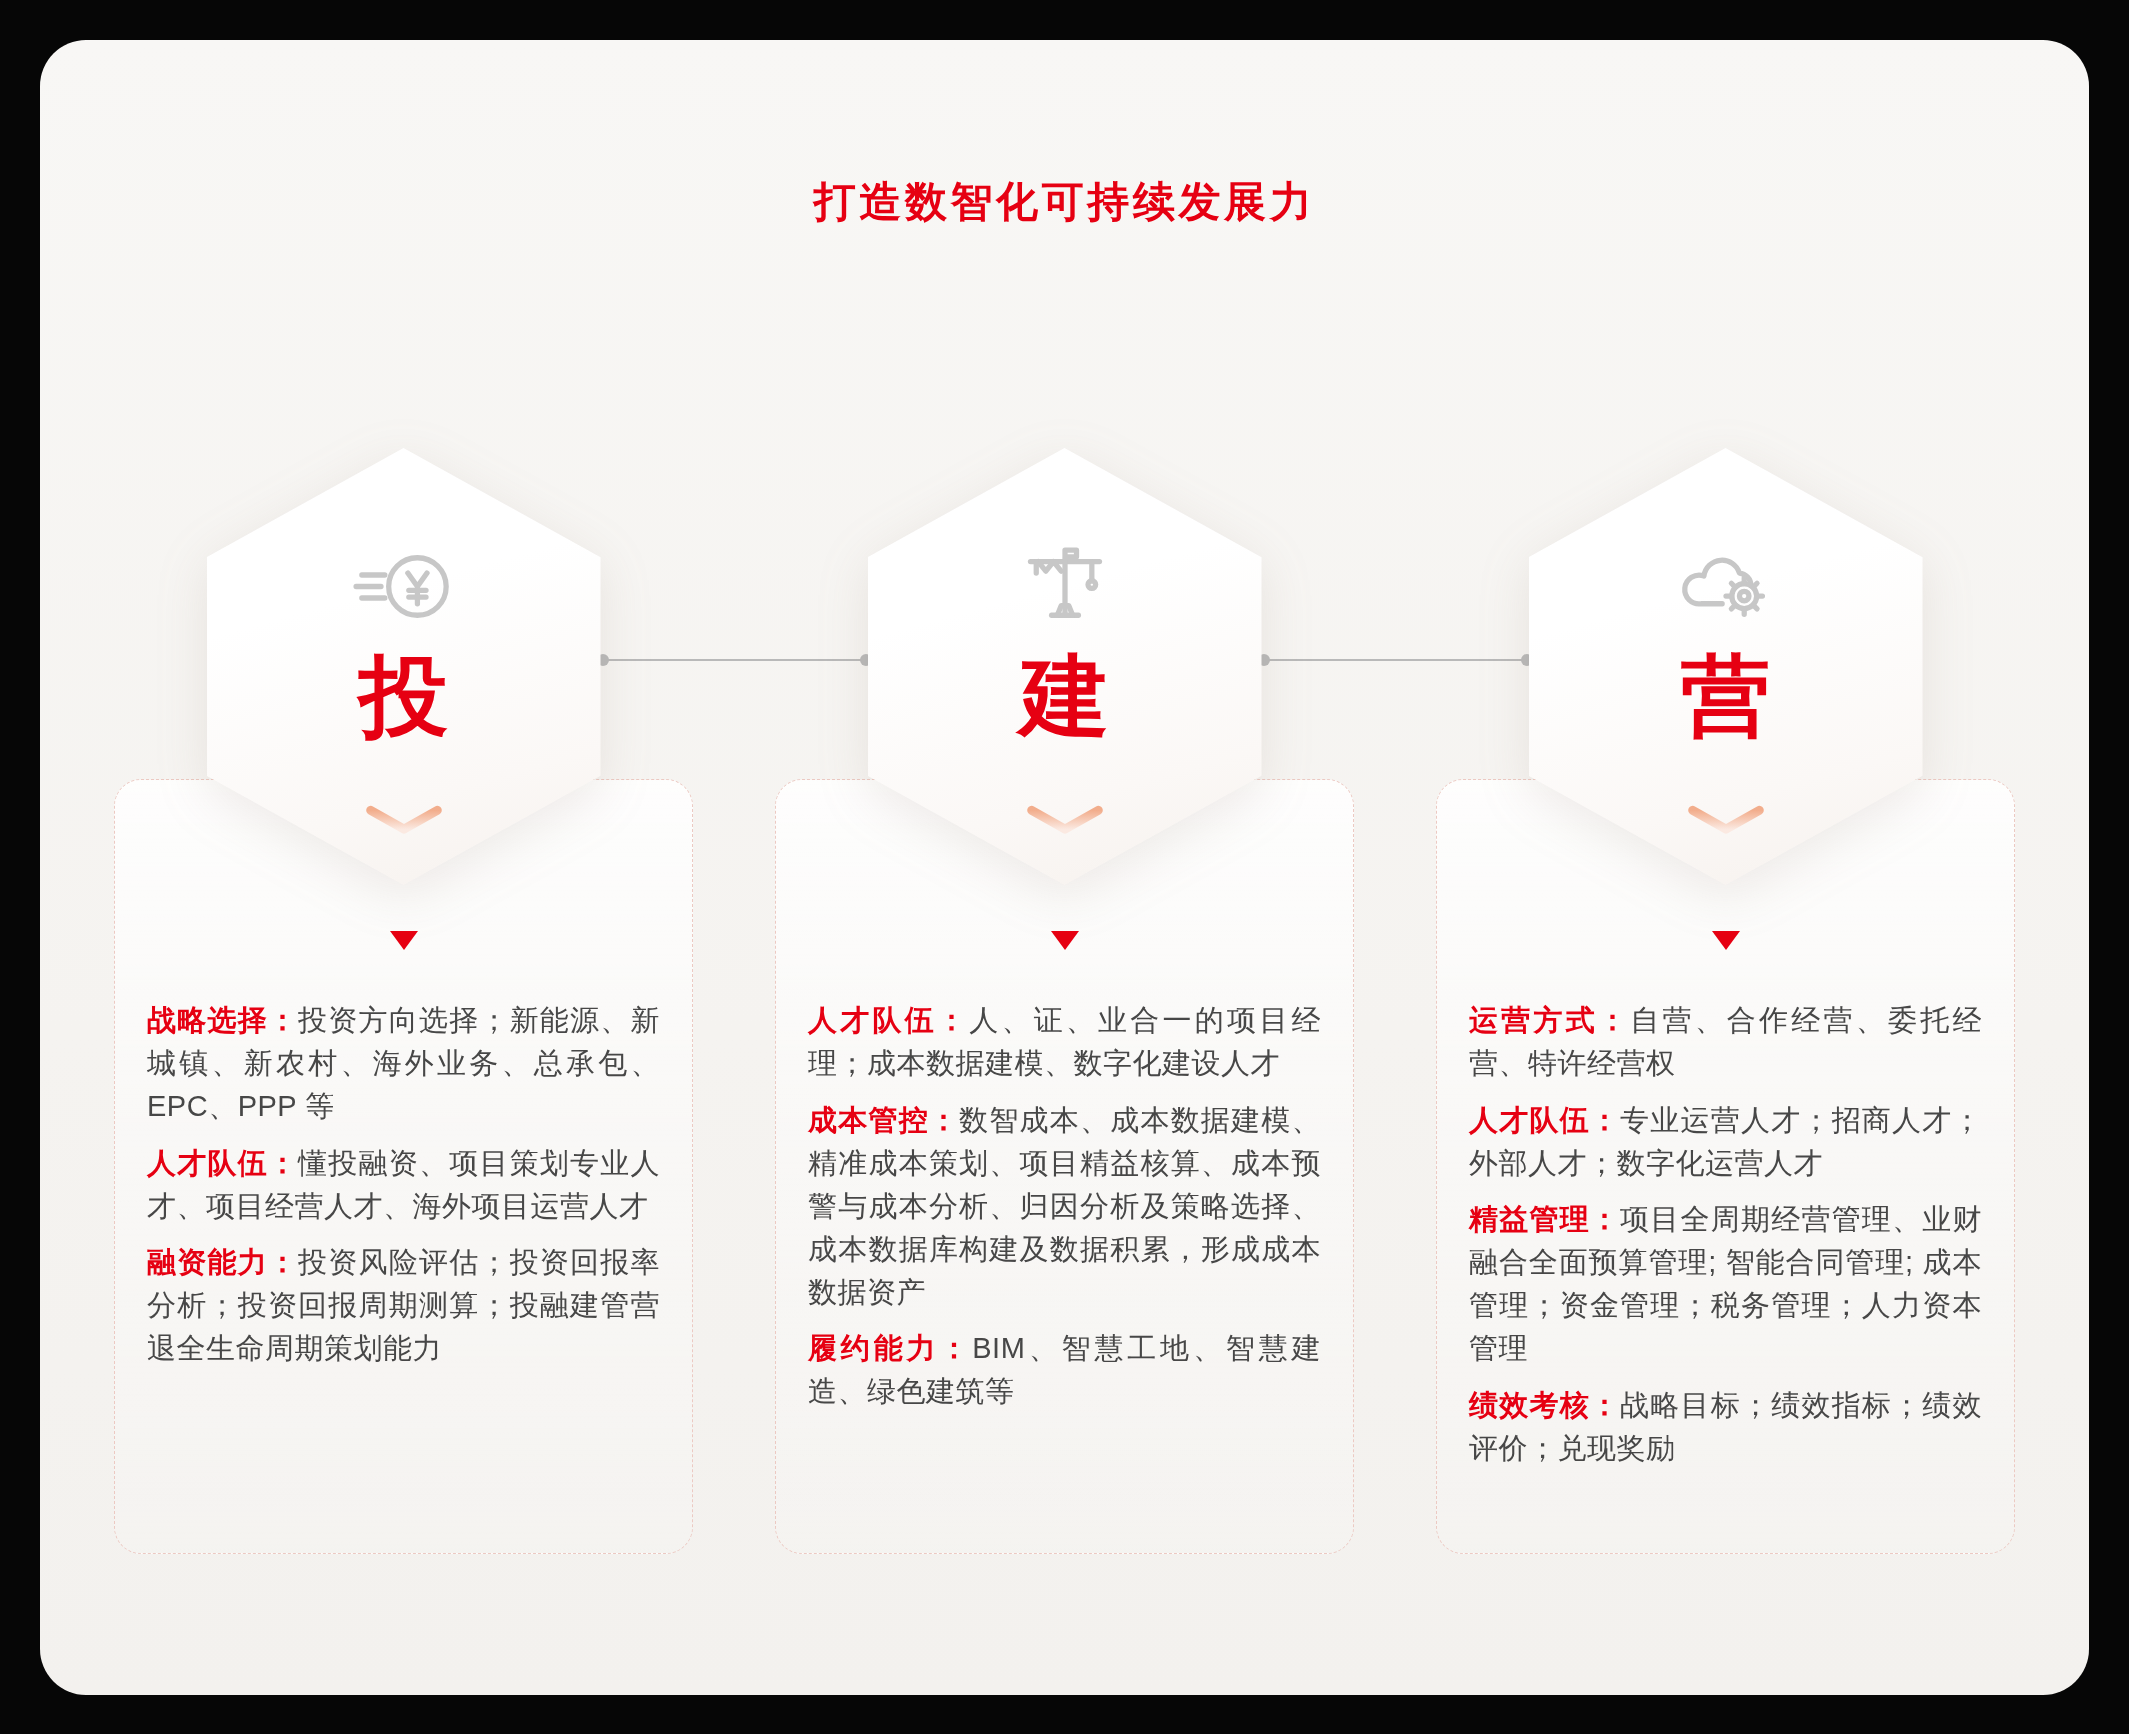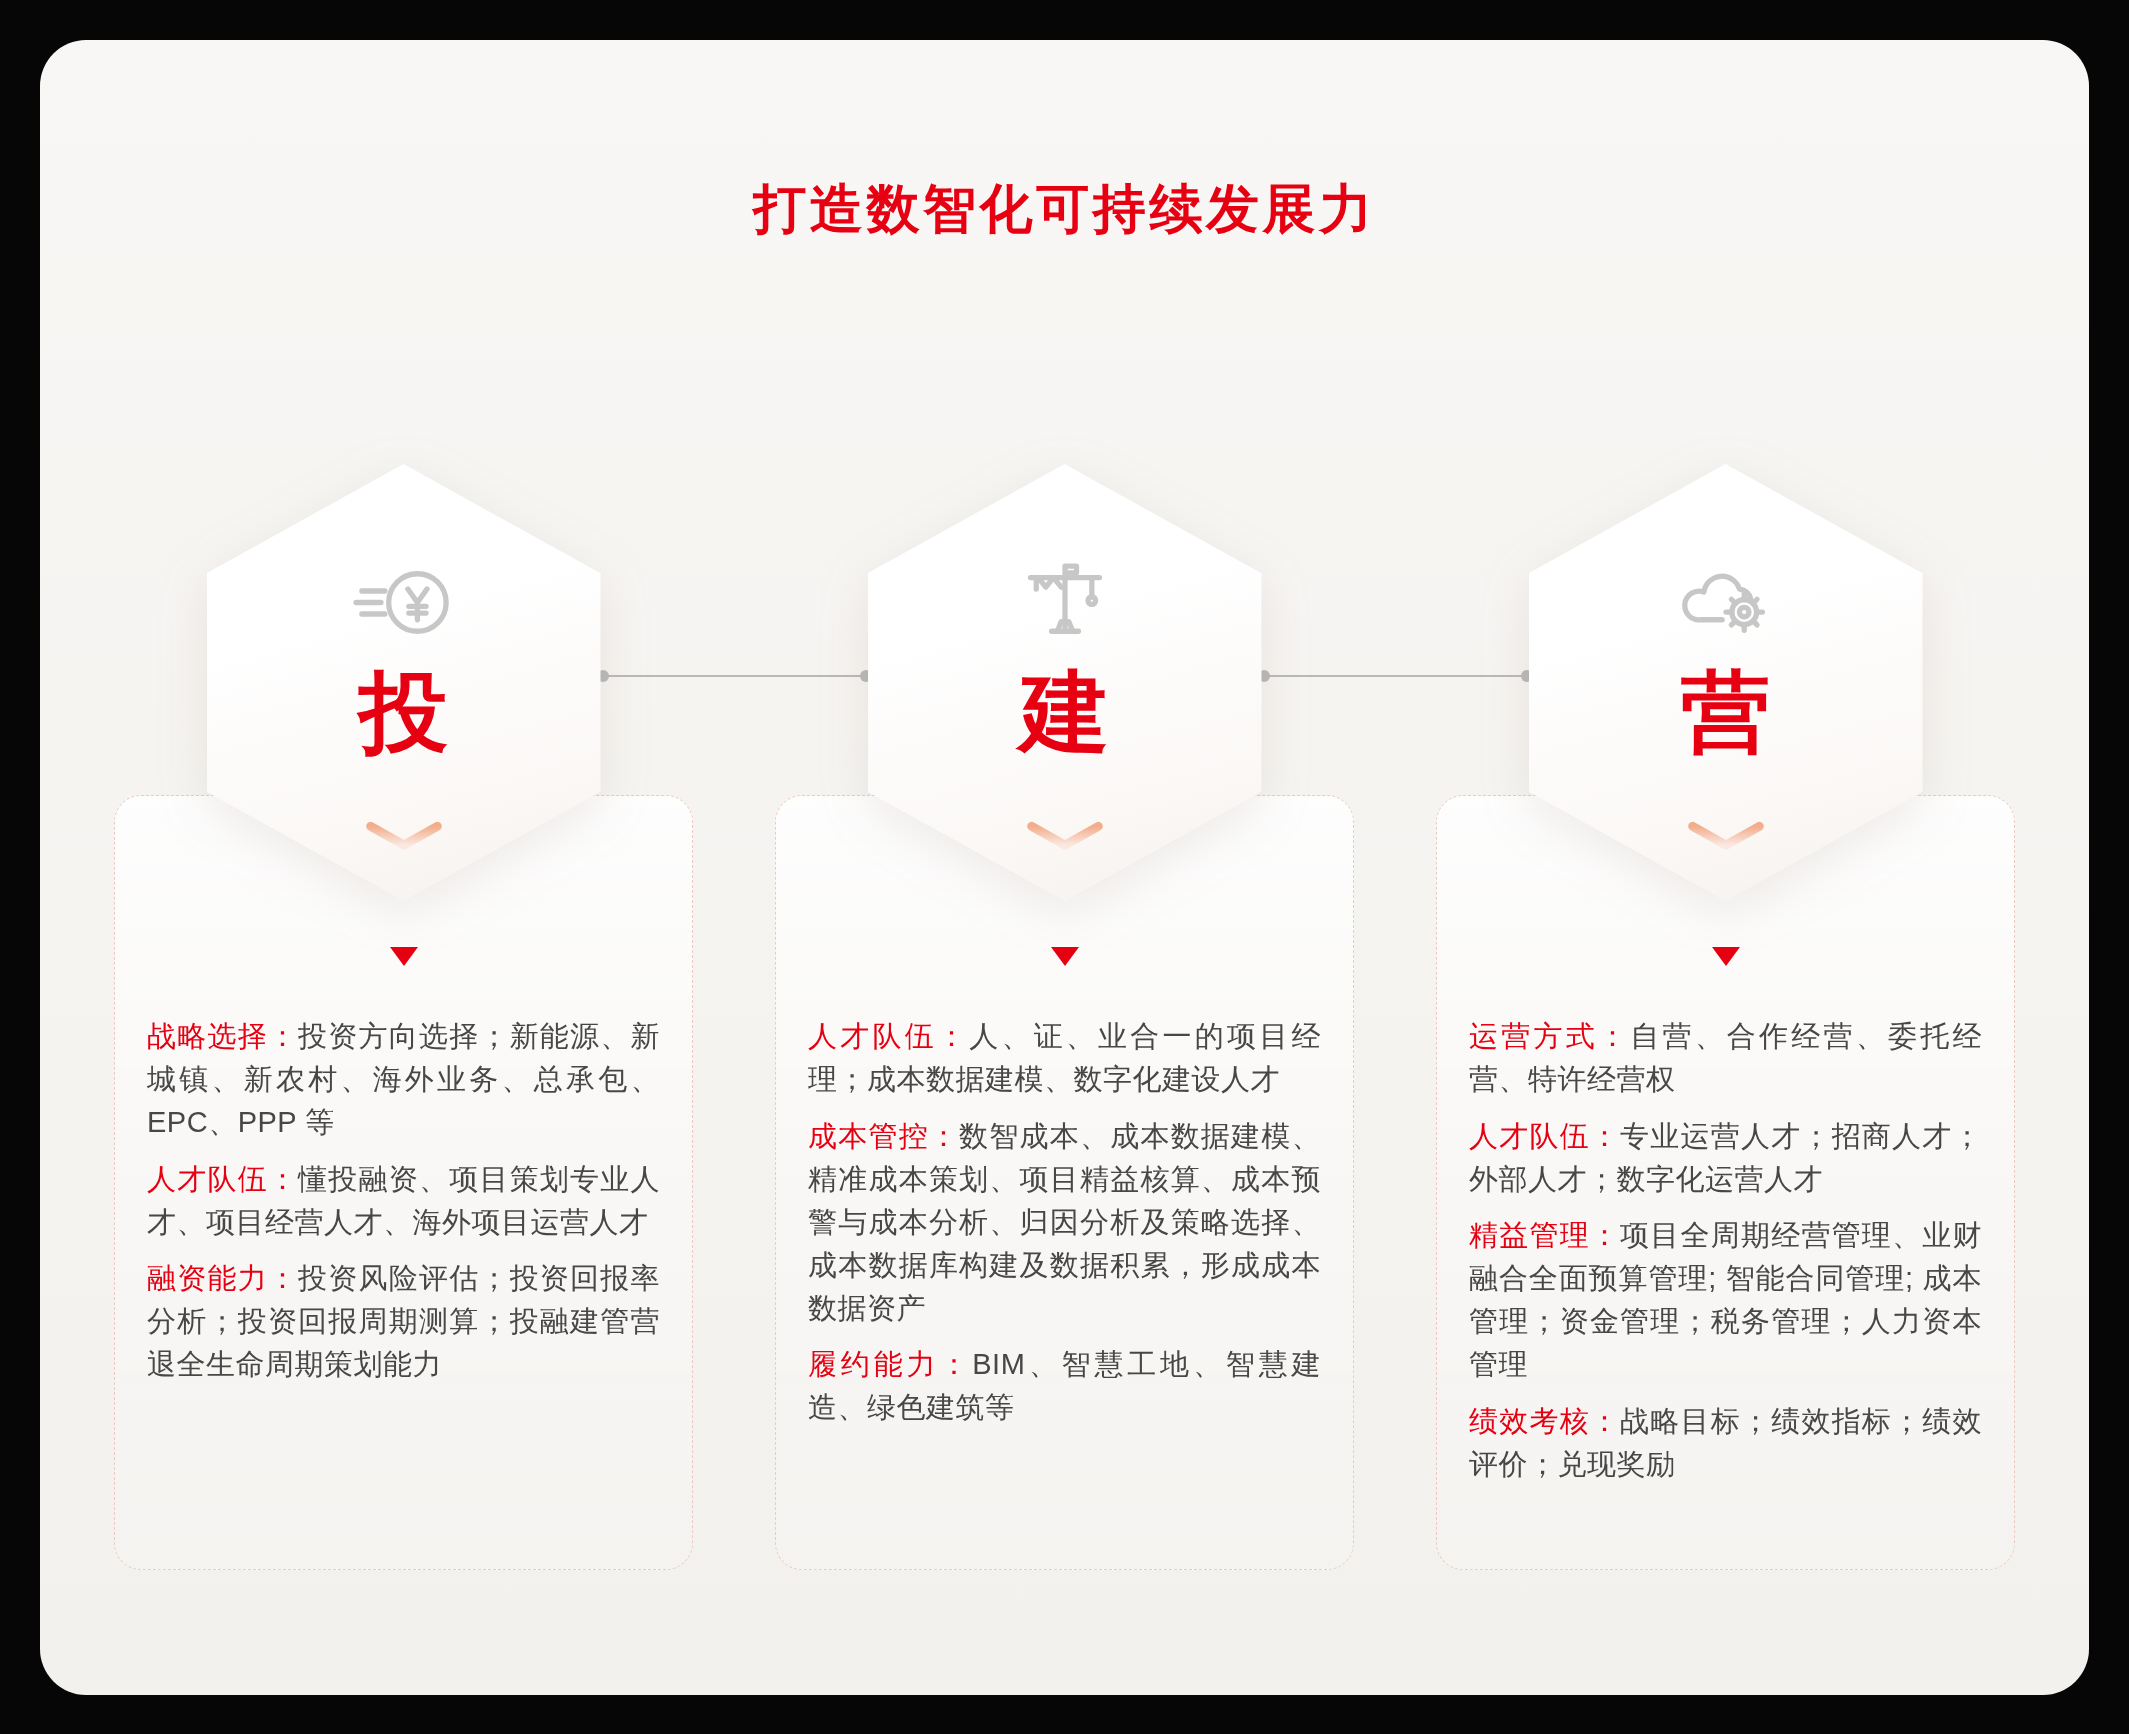--- a/index.html
+++ b/index.html
@@ -11,21 +11,21 @@
   }
   .board{
     position:absolute;left:40px;top:40px;right:40px;bottom:40px;
     background:linear-gradient(180deg,#f8f7f5 0%,#f5f3f0 60%,#f3f1ee 100%);
     border-radius:46px;
     overflow:hidden;
   }
   .title{
     padding-top:134px;
     text-align:center;
-    font-size:53px;
+    font-size:42px;
     font-weight:800;
     letter-spacing:3.6px;
     color:#e60012;
   }
   .columns{
     position:relative;
     display:flex;
     justify-content:center;
     gap:82px;
     margin-top:218px;
@@ -96,21 +96,21 @@
     margin:0 0 13.7px 0;
     font-size:29px;
     line-height:43px;
     font-weight:500;
     color:#474747;
     text-align:justify;
     letter-spacing:0.5px;
   }
   .sections p b{
     color:#e60012;
-    font-weight:400;
+    font-weight:700;
   }
 </style>
 </head>
 <body>
 
 <div class="board">
 
   <div class="title">打造数智化可持续发展力</div>
 
   <div class="columns">

